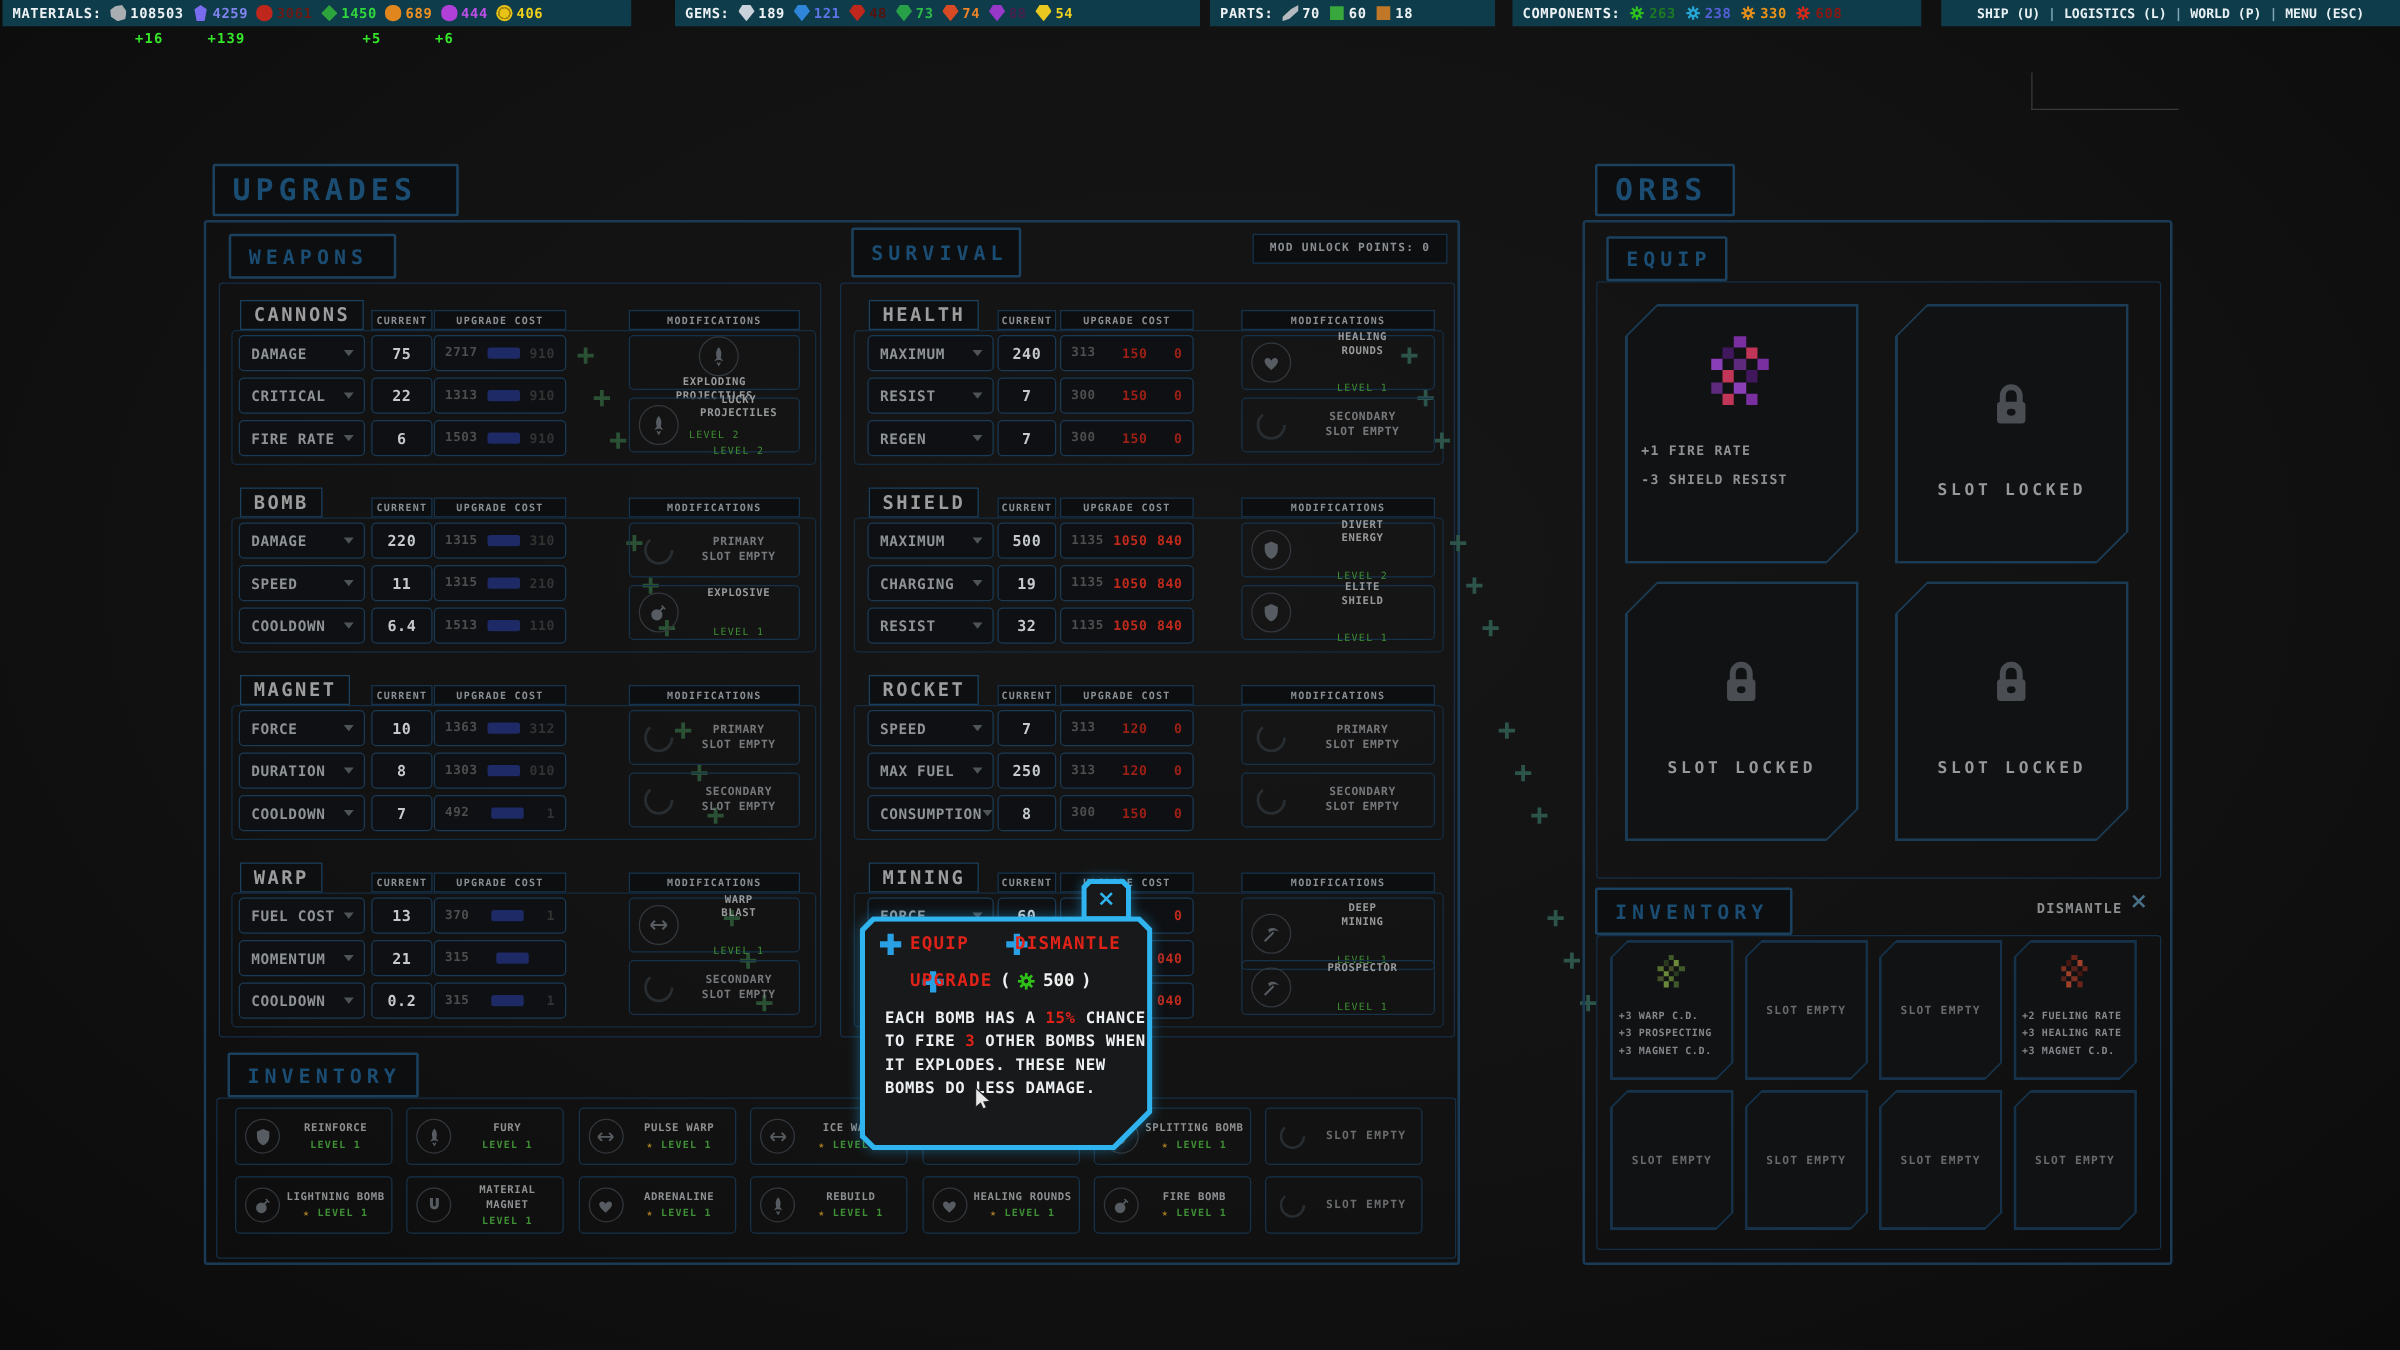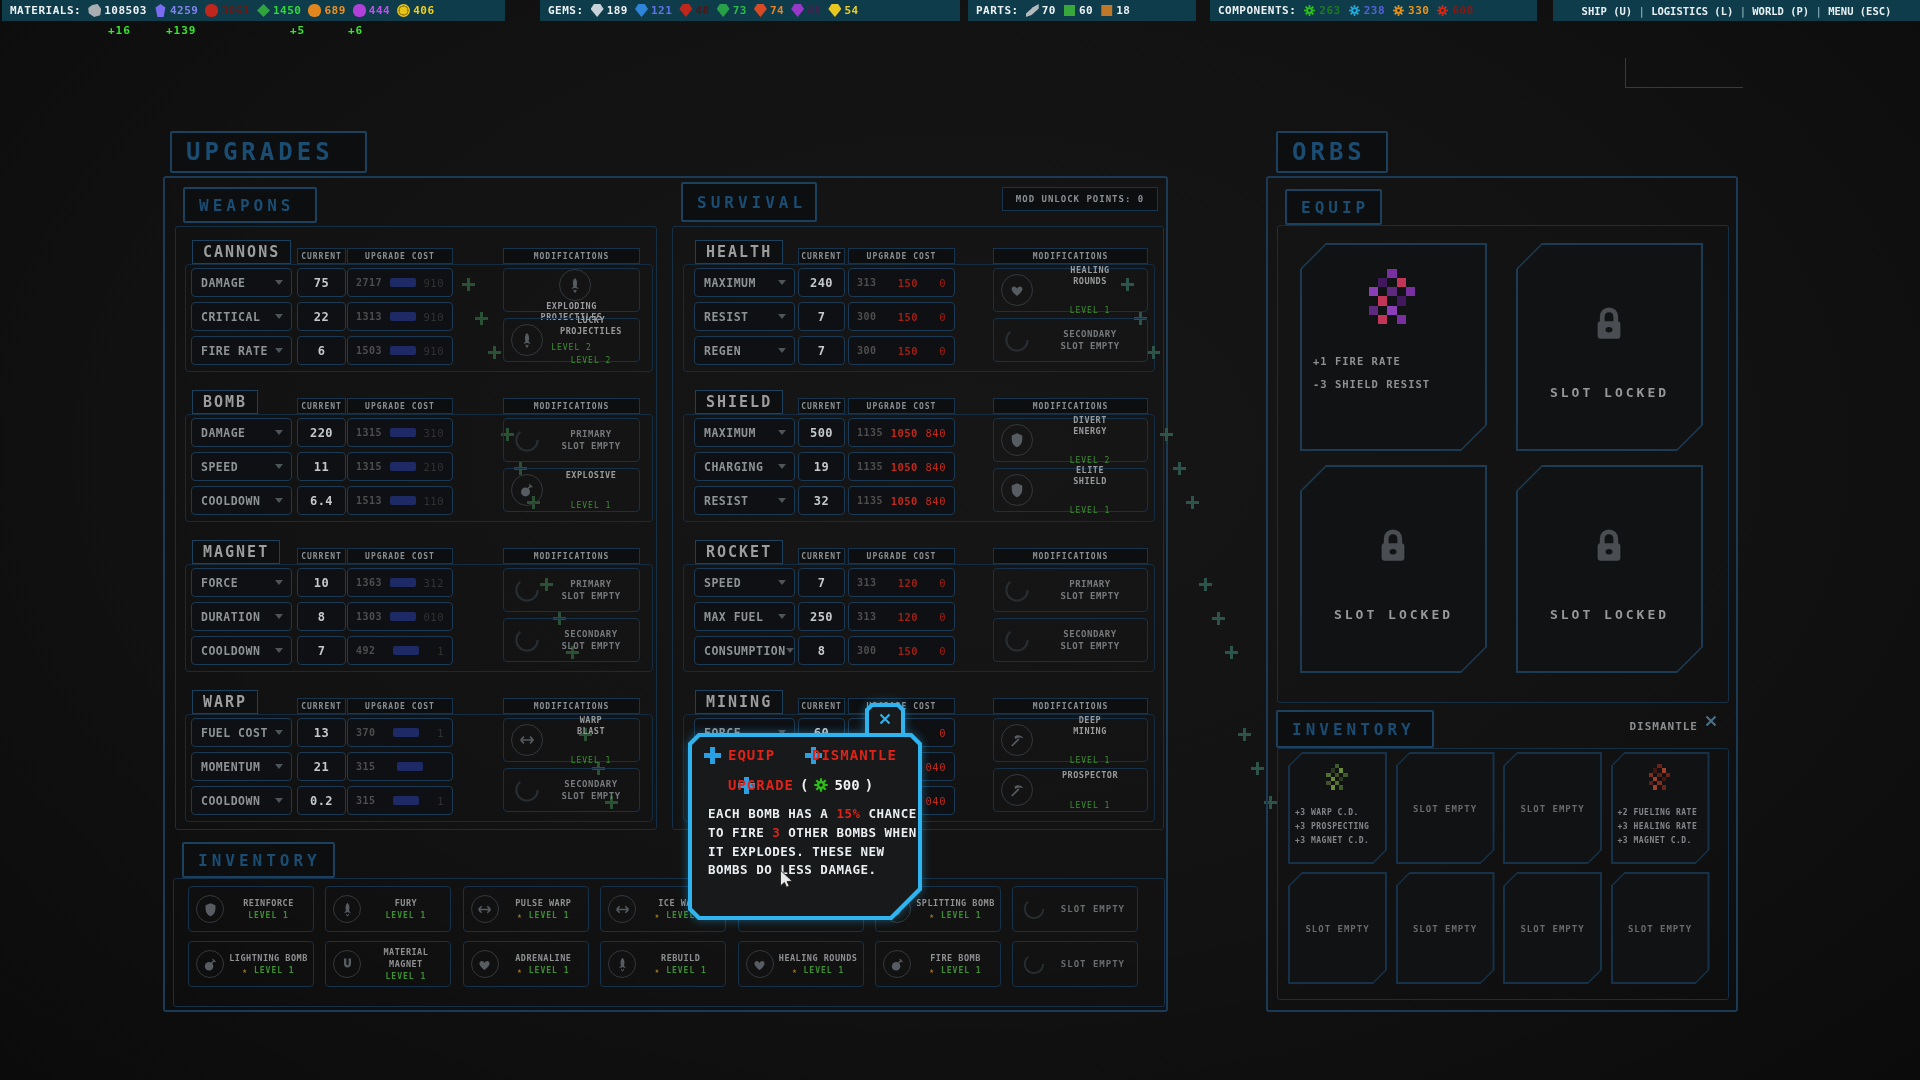--- a/index.html
+++ b/index.html
@@ -22,21 +22,21 @@
 .hdr{position:absolute;border:1px solid #17344e;background:#0c0e10;color:#8a8f93;font-weight:bold;
  font-size:8px;display:flex;align-items:center;justify-content:center;letter-spacing:1px;white-space:nowrap;}
 .rowbox{position:absolute;border:1px solid #1a3a55;border-radius:4px;background:#0e1013;display:flex;align-items:center;}
 .rlabel{color:#8f9396;font-weight:bold;font-size:11.5px;padding-left:9px;letter-spacing:0.5px;white-space:nowrap;flex:1;}
 .chev{width:0;height:0;border-left:4px solid transparent;border-right:4px solid transparent;border-top:5px solid #4e5458;margin-right:8px;}
 .curval{width:100%;text-align:center;color:#c6c9cb;font-weight:bold;font-size:12px;letter-spacing:0.5px;}
 .costrow{width:100%;display:flex;align-items:center;padding:0 8px;justify-content:space-between;}
 .cost-l{color:#4e4e4e;font-weight:bold;font-size:10px;letter-spacing:0.5px;}
 .cost-bar{width:26px;height:9px;background:#1e2a66;border-radius:2px;}
 .cost-m{font-weight:bold;font-size:10.5px;letter-spacing:0.5px;}
-.cost-r{font-weight:normal;font-size:10.5px;letter-spacing:0.5px;}
+.cost-r{font-weight:bold;font-size:10.5px;letter-spacing:0.5px;}
 .plus-ico{position:relative;display:inline-block;}
 .plus-ico i{position:absolute;background:currentColor;display:block;}
 .modslot{position:absolute;border:1px solid #16324a;border-radius:4px;display:flex;align-items:center;}
 .modicon{width:32px;height:32px;border-radius:50%;border:1.5px solid #33383d;margin-left:7px;flex:none;
  display:flex;align-items:center;justify-content:center;}
 .modicon.arc{border-color:transparent;}
 .modtxt{flex:1;text-align:center;padding:0 4px;}
 .modname{color:#989a9c;font-weight:bold;font-size:8.5px;letter-spacing:0.5px;line-height:1.35;}
 .modname.empty{color:#76797c;font-size:9px;}
 .modlvl{color:#3f8f35;font-weight:normal;font-size:8px;letter-spacing:1px;margin-top:19px;}
@@ -606,21 +606,21 @@
         <span class="cost-r" style="color: rgb(191, 42, 28);">040</span>
       </div>
     </div><div class="plus-ico" style="left: 965px; top: 760px; width: 13px; height: 13px; color: rgb(45, 84, 74);"><i style="left:0;top:5px;width:13px;height:3px"></i><i style="left:5px;top:0;width:3px;height:13px"></i></div><div class="rowbox" style="left: 798px; top: 786px; width: 47px; height: 29px;">
       <div class="curval"></div>
     </div><div class="rowbox" style="left: 848px; top: 786px; width: 107px; height: 29px;">
       <div class="costrow">
         <span class="cost-l"></span>
         <span class="cost-m" style="color: rgb(191, 42, 28);"></span>
         <span class="cost-r" style="color: rgb(191, 42, 28);">040</span>
       </div>
-    </div><div class="plus-ico" style="left: 965px; top: 794px; width: 13px; height: 13px; color: rgb(45, 84, 74);"><i style="left:0;top:5px;width:13px;height:3px"></i><i style="left:5px;top:0;width:3px;height:13px"></i></div><div class="modslot" style="left: 993px; top: 718px; width: 155px; height: 44px;">
+    </div><div class="plus-ico" style="left: 965px; top: 794px; width: 13px; height: 13px; color: rgb(45, 84, 74);"><i style="left:0;top:5px;width:13px;height:3px"></i><i style="left:5px;top:0;width:3px;height:13px"></i></div><div class="modslot" style="left: 993px; top: 718px; width: 155px; height: 58px;">
       <div class="modicon">
         <svg width="18" height="18" viewBox="0 0 24 24" style="display:block">
           <path d="M5 20 L14.5 10.5" stroke="#565c62" stroke-width="2.2" fill="none"></path>
           <path d="M8.5 7.5 C12.5 4.5 17.5 5.5 20.3 9.5 C17.8 8.7 15.6 8.4 13.4 8.9 C12 9.3 10.7 10 9.8 10.9 C9.6 9.8 9.2 8.6 8.5 7.5 Z" fill="#565c62"></path>
         </svg>
       </div>
       <div class="modtxt">
         <div class="modname">DEEP<br>MINING</div>
         <div class="modlvl">LEVEL 1</div>
       </div>

